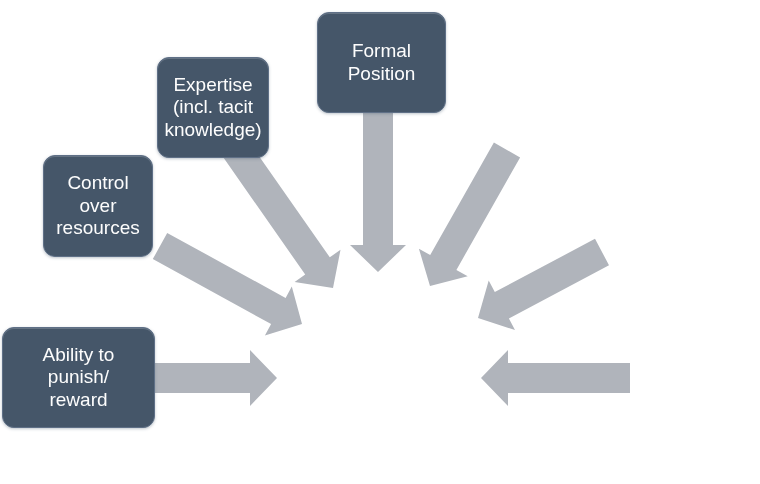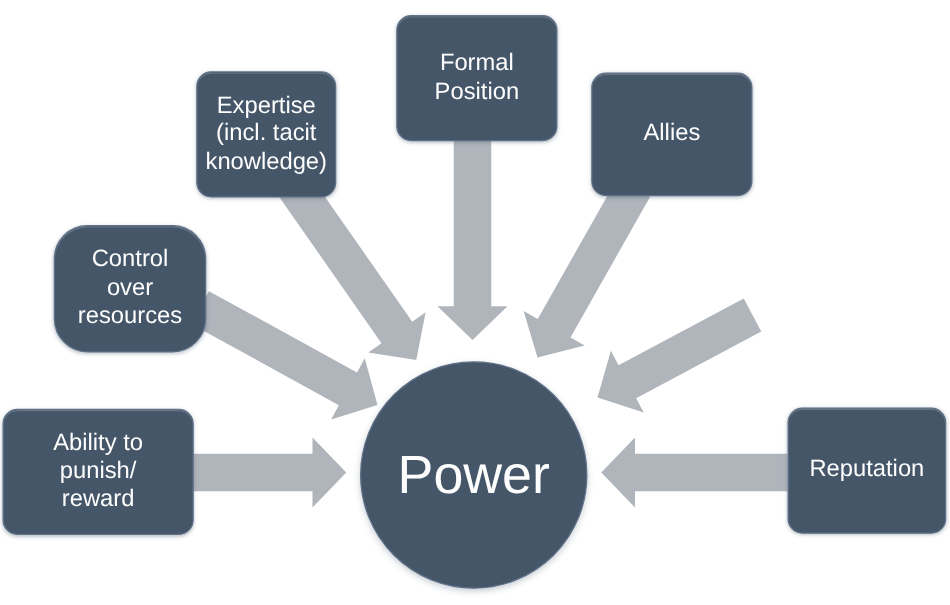--- a/index.html
+++ b/index.html
@@ -57,42 +57,33 @@
       <polygon points="595,238.8 494.8,292.1 488.7,280.6 478,318 515,330 508.9,318.6 609,265.2" fill="#b0b4bb"></polygon>
       <polygon points="630,363 508,363 508,350 481,378 508,406 508,393 630,393" fill="#b0b4bb"></polygon>
     </svg>
 
   <div class="node factor-box" style="left:2px;top:327px;width:153px;height:101px;">
     <span class="factor-label">Ability to
 punish/
 reward</span>
   </div>
 
-  <div class="node factor-box" style="left:43px;top:180px;width:122px;height:102px;border-radius:27px;">
+  <div class="node factor-box" style="left:43px;top:155px;width:110px;height:102px;">
     <span class="factor-label">Control over
 resources</span>
   </div>
 
   <div class="node factor-box" style="left:157px;top:57px;width:112px;height:101px;">
     <span class="factor-label">Expertise
 (incl. tacit
 knowledge)</span>
   </div>
 
   <div class="node factor-box" style="left:317px;top:12px;width:129px;height:101px;">
     <span class="factor-label">Formal
 Position</span>
   </div>
 
-  <div class="node factor-box" style="left:473px;top:58px;width:129px;height:99px;">
-    <span class="factor-label">Allies</span>
-  </div>
 
 
-  <div class="node factor-box" style="left:630px;top:326px;width:127px;height:101px;">
-    <span class="factor-label">Reputation</span>
-  </div>
 
-  <div class="node power-circle" style="left:288px;top:289px;width:182px;height:182px;">
-    <span>Power</span>
-  </div>
 
 </div>
 
 </body></html>

